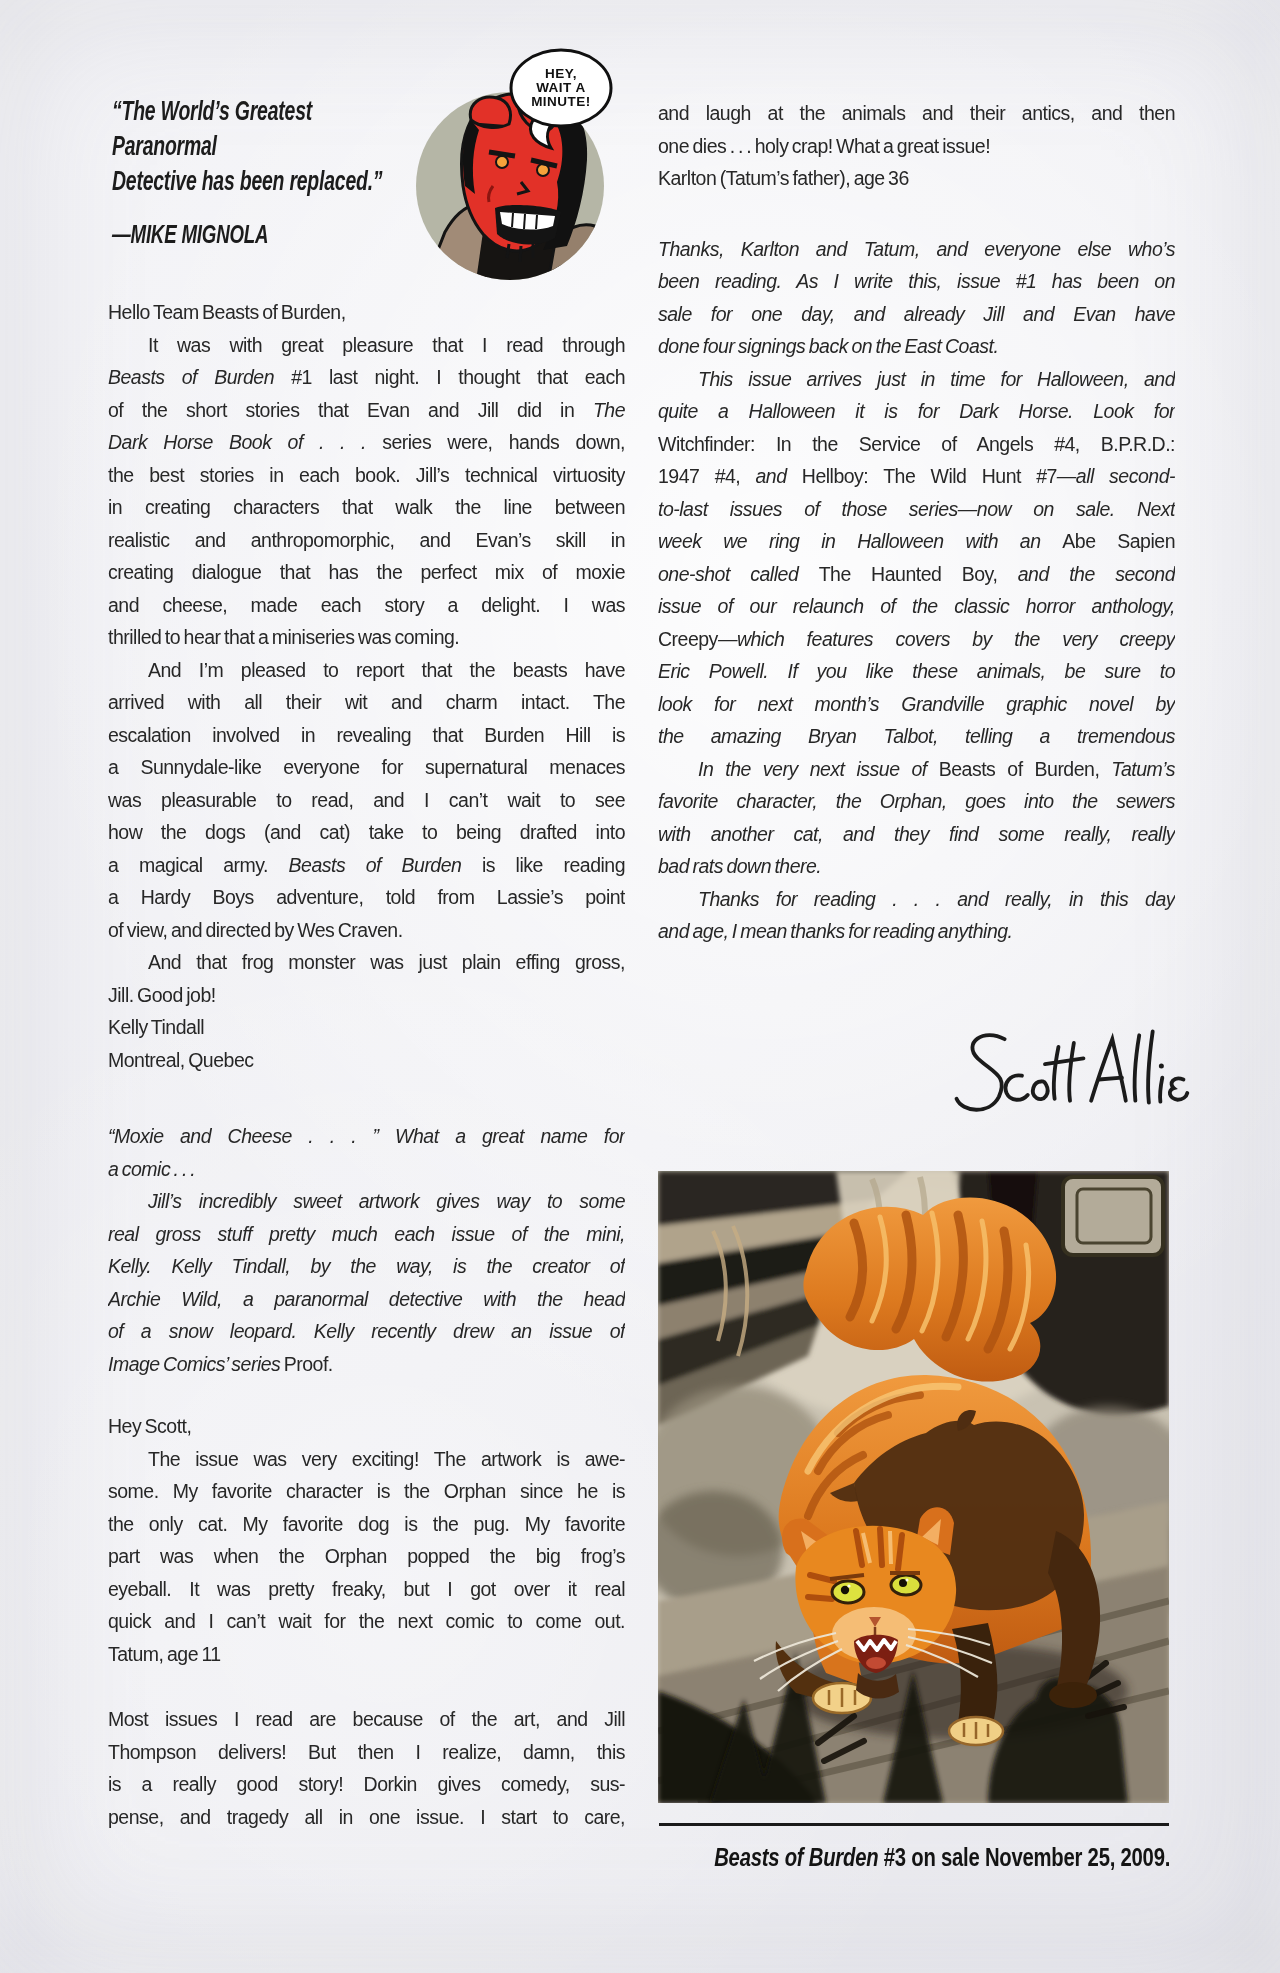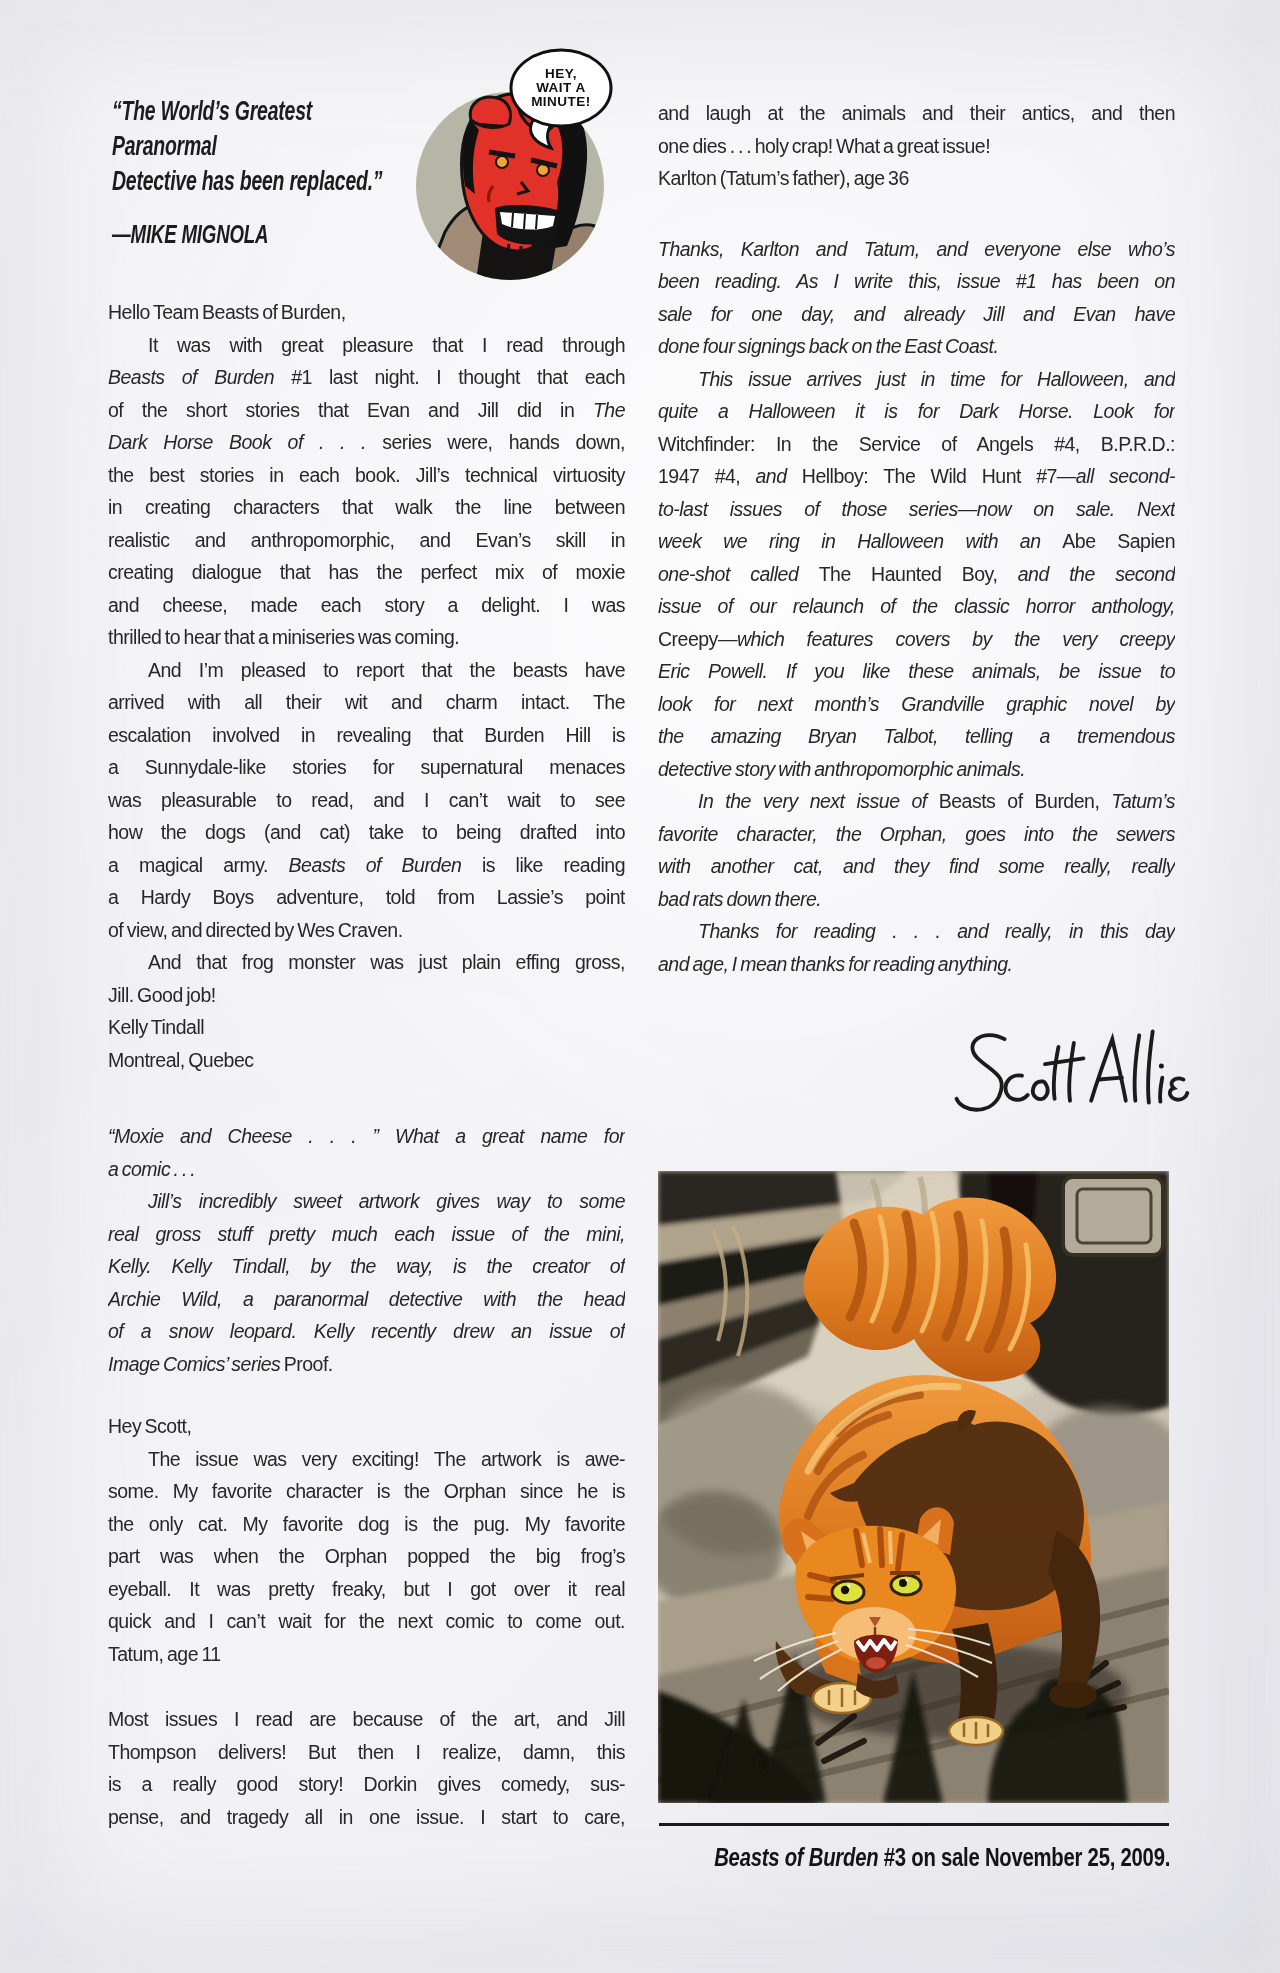--- a/index.html
+++ b/index.html
@@ -116,21 +116,21 @@
     <div class="line ro just"><span class="alt">Dark Horse Book of . . .</span><span> series were, hands down,</span></div>
     <div class="line ro just"><span>the best stories in each book. Jill’s technical virtuosity</span></div>
     <div class="line ro just"><span>in creating characters that walk the line between</span></div>
     <div class="line ro just"><span>realistic and anthropomorphic, and Evan’s skill in</span></div>
     <div class="line ro just"><span>creating dialogue that has the perfect mix of moxie</span></div>
     <div class="line ro just"><span>and cheese, made each story a delight. I was</span></div>
     <div class="line ro left"><span>thrilled to hear that a miniseries was coming.</span></div>
     <div class="line ro just ind"><span>And I’m pleased to report that the beasts have</span></div>
     <div class="line ro just"><span>arrived with all their wit and charm intact. The</span></div>
     <div class="line ro just"><span>escalation involved in revealing that Burden Hill is</span></div>
-    <div class="line ro just"><span>a Sunnydale-like stories for supernatural menaces</span></div>
+    <div class="line ro just"><span>a Sunnydale-like everyone for supernatural menaces</span></div>
     <div class="line ro just"><span>was pleasurable to read, and I can’t wait to see</span></div>
     <div class="line ro just"><span>how the dogs (and cat) take to being drafted into</span></div>
     <div class="line ro just"><span>a magical army. </span><span class="alt">Beasts of Burden</span><span> is like reading</span></div>
     <div class="line ro just"><span>a Hardy Boys adventure, told from Lassie’s point</span></div>
     <div class="line ro left"><span>of view, and directed by Wes Craven.</span></div>
     <div class="line ro just ind"><span>And that frog monster was just plain effing gross,</span></div>
     <div class="line ro left"><span>Jill. Good job!</span></div>
     <div class="line ro right"><span>Kelly Tindall</span></div>
     <div class="line ro right"><span>Montreal, Quebec</span></div>
     <div class="line it just" style="margin-top: 44px;"><span>“Moxie and Cheese . . . ” What a great name for</span></div>
@@ -164,24 +164,23 @@
     <div class="line it left"><span>done four signings back on the East Coast.</span></div>
     <div class="line it just ind"><span>This issue arrives just in time for Halloween, and</span></div>
     <div class="line it just"><span>quite a Halloween it is for Dark Horse. Look for</span></div>
     <div class="line it just"><span class="alt">Witchfinder: In the Service of Angels #4, B.P.R.D.:</span></div>
     <div class="line it just"><span class="alt">1947 #4,</span><span> and </span><span class="alt">Hellboy: The Wild Hunt #7</span><span>—all second-</span></div>
     <div class="line it just"><span>to-last issues of those series—now on sale. Next</span></div>
     <div class="line it just"><span>week we ring in Halloween with an </span><span class="alt">Abe Sapien</span></div>
     <div class="line it just"><span>one-shot called </span><span class="alt">The Haunted Boy,</span><span> and the second</span></div>
     <div class="line it just"><span>issue of our relaunch of the classic horror anthology,</span></div>
     <div class="line it just"><span class="alt">Creepy</span><span>—which features covers by the very creepy</span></div>
-    <div class="line it just"><span>Eric Powell. If you like these animals, be issue to</span></div>
+    <div class="line it just"><span>Eric Powell. If you like these animals, be sure to</span></div>
     <div class="line it just"><span>look for next month’s Grandville graphic novel by</span></div>
     <div class="line it just"><span>the amazing Bryan Talbot, telling a tremendous</span></div>
-    <div class="line it left"><span>detective story with anthropomorphic animals.</span></div>
     <div class="line it just ind"><span>In the very next issue of </span><span class="alt">Beasts of Burden,</span><span> Tatum’s</span></div>
     <div class="line it just"><span>favorite character, the Orphan, goes into the sewers</span></div>
     <div class="line it just"><span>with another cat, and they find some really, really</span></div>
     <div class="line it left"><span>bad rats down there.</span></div>
     <div class="line it just ind"><span>Thanks for reading . . . and really, in this day</span></div>
     <div class="line it left"><span>and age, I mean thanks for reading anything.</span></div>
   </div>
 
 <svg class="sig" viewBox="0 0 260 100">
   <title>Scott Allie</title>

